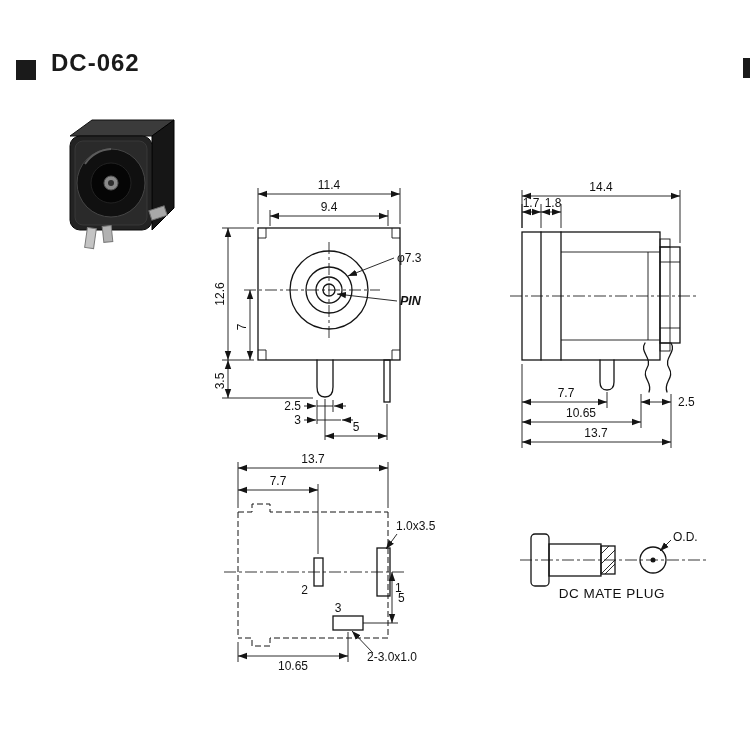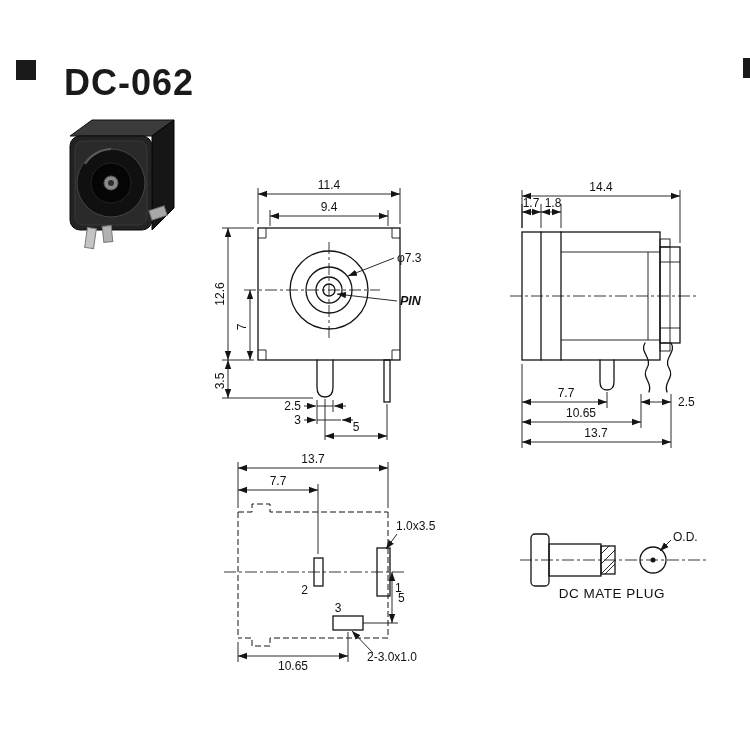--- a/index.html
+++ b/index.html
@@ -1,18 +1,18 @@
 <!DOCTYPE html>
 <html><head>
 <meta charset="utf-8">
 <style>
   html,body{margin:0;padding:0;background:#fff;}
   body{width:750px;height:750px;position:relative;font-family:"Liberation Sans",sans-serif;overflow:hidden;}
   .hdr-bullet{position:absolute;left:16px;top:60px;width:20px;height:20px;background:#1a1a1a;}
-  .hdr-title{position:absolute;left:48px;top:46px;margin:16px;font-size:36px;font-weight:700;color:#1a1a1a;letter-spacing:1px;font-family:"Liberation Sans",sans-serif;}
+  .hdr-title{position:absolute;left:48px;top:46px;margin:3px;font-size:24px;font-weight:700;color:#1a1a1a;letter-spacing:1px;font-family:"Liberation Sans",sans-serif;}
   .hdr-bullet-partial{position:absolute;right:0;top:58px;width:7px;height:20px;background:#1a1a1a;}
   svg{position:absolute;left:0;top:0;}
   .ol{stroke:#141414;stroke-width:1.3;fill:none;stroke-linecap:round;}
   .dl{stroke:#141414;stroke-width:0.9;fill:none;}
   .dash{stroke:#141414;stroke-width:1;fill:none;stroke-dasharray:6 3;}
   .cl{stroke:#141414;stroke-width:0.85;fill:none;stroke-dasharray:12 3 3 3;}
   text.dim{font-family:"Liberation Sans",sans-serif;font-size:12px;fill:#111;}
   text.lbl{font-family:"Liberation Sans",sans-serif;font-size:12px;fill:#111;}
   text.pinlbl{font-family:"Liberation Sans",sans-serif;font-size:12.5px;font-style:italic;font-weight:600;fill:#111;}
   text.cap{font-family:"Liberation Sans",sans-serif;font-size:13.5px;fill:#111;letter-spacing:0.5px;}

